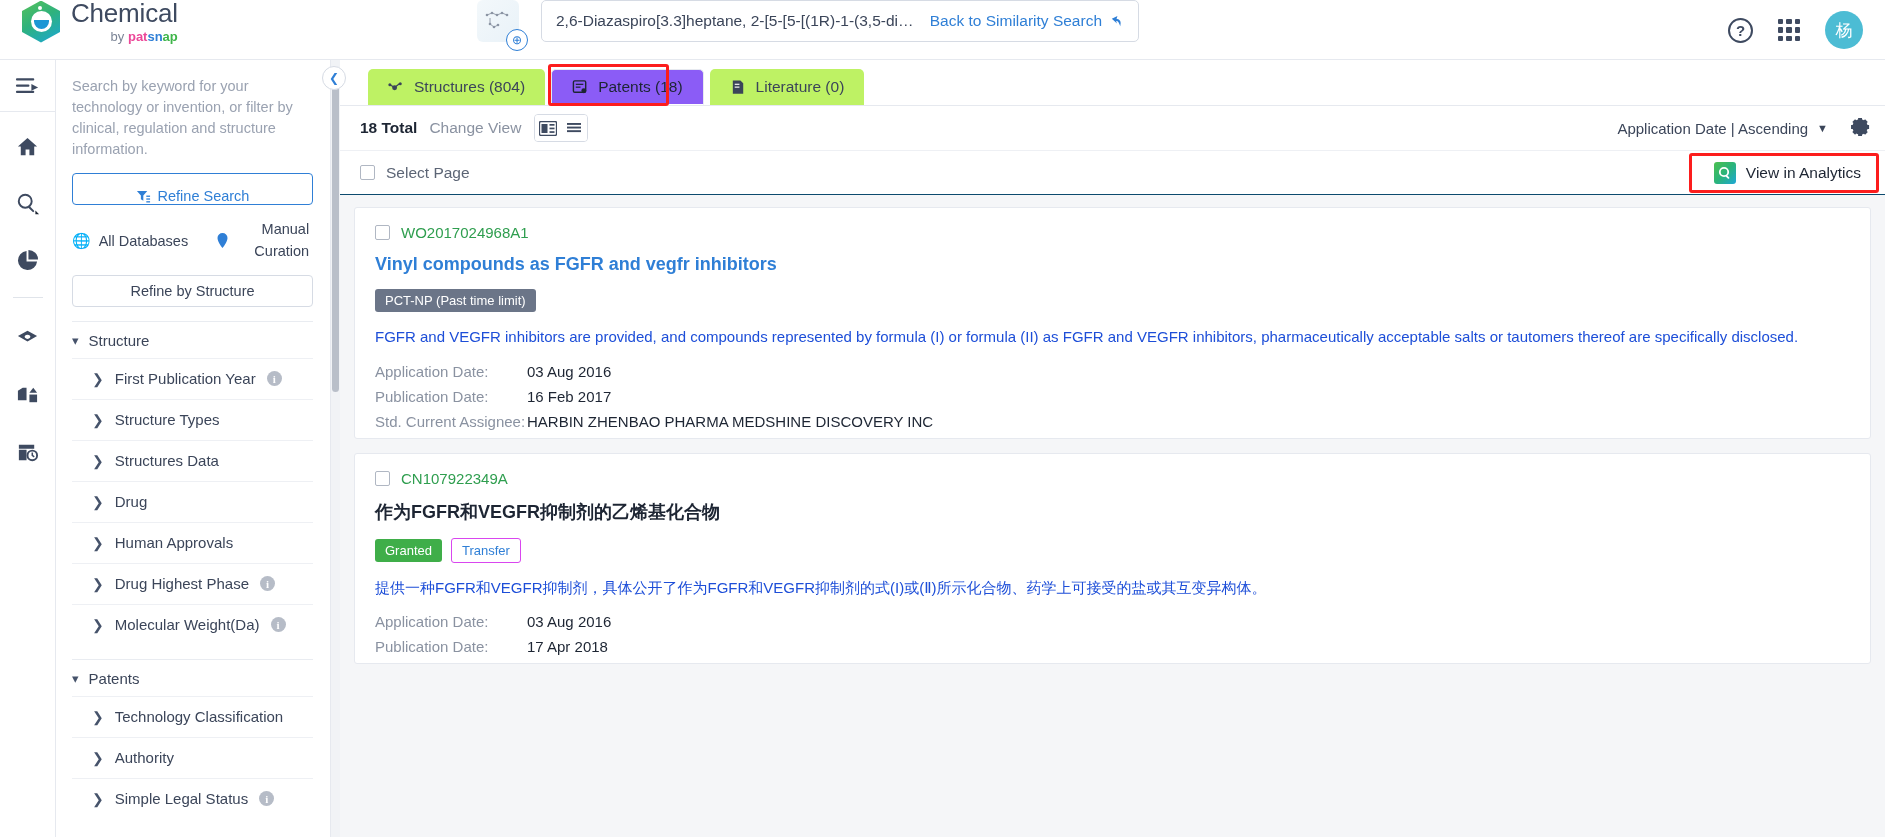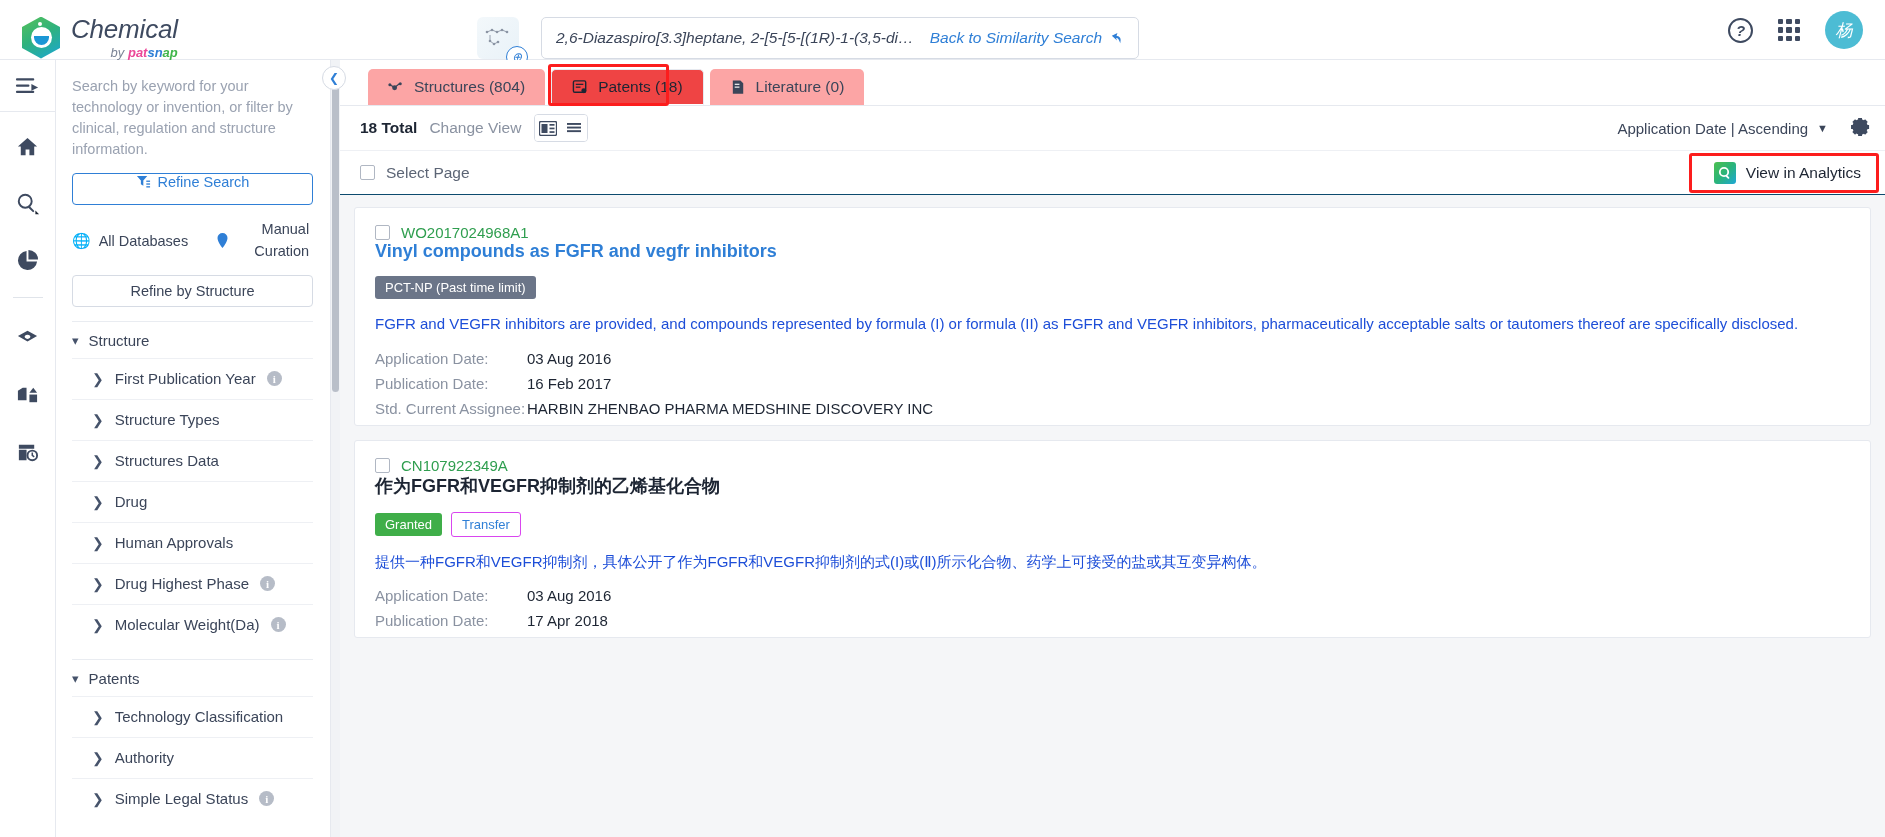--- a/index.html
+++ b/index.html
@@ -10,21 +10,21 @@
     background: #ffffff;
     font-family: "Liberation Sans", sans-serif;
     color: #3b4559;
   }
   .app { position: relative; width: 1885px; height: 837px; background:#fff; }
 
   
   .topbar {
     position: absolute; top: 0; left: 0; width: 1885px; height: 60px;
     background: #ffffff; border-bottom: 1px solid #e6e9ef;
-    display: flex; align-items: flex-end; font-style: italic;
+    display: flex; align-items: flex-start;
   }
   .brand { display: flex; align-items: center; margin-left: 22px; width: 330px; }
   .brand-logo { width: 38px; height: 42px; position: relative; flex: none; }
   .hexlogo {
     width: 38px; height: 42px;
     background: linear-gradient(150deg,#57c15a 0%, #2fb27c 45%, #1aa6d6 100%);
     clip-path: polygon(50% 0%, 100% 25%, 100% 75%, 50% 100%, 0% 75%, 0% 25%);
     display:flex; align-items:center; justify-content:center;
   }
   .hexlogo .inner {
@@ -102,21 +102,21 @@
 
   
   .filters {
     position: absolute; left: 56px; top: 60px; width: 275px; height: 777px;
     background: #fff; border-right: 1px solid #e6e9ef; overflow: hidden;
   }
   .filters-inner { padding: 16px 17px 0 16px; }
   .hint { font-size: 14.5px; color:#9aa2b1; line-height: 1.45; }
   .refine-btn {
     margin-top: 13px; height: 32px; border:1px solid #2f7fd6; border-radius:4px;
-    color:#2f7fd6; font-size:14.5px; display:flex;align-items:flex-start;justify-content:center; gap:7px;
+    color:#2f7fd6; font-size:14.5px; display:flex;align-items:flex-end;justify-content:center; gap:7px;
     cursor:pointer; background:#fff;
   }
   .db-row { margin-top: 14px; display:flex; align-items:center; font-size:14.5px; color:#3b4559; }
   .db-row .globe { color:#2f7fd6; margin-right:8px; font-size: 15px;}
   .db-row .pin { color:#2f7fd6; margin-left: 28px; font-size:15px;}
   .manual-curation { margin-left: 8px; width: 72px; font-size:14.5px; color:#3b4559; text-align:right; line-height:1.5;}
   .refine-struct {
     margin-top: 12px; height: 32px; border:1px solid #d6dbe4; border-radius:4px;
     color:#3b4559; font-size:14.5px; display:flex;align-items:center;justify-content:center;
     cursor:pointer; background:#fff;
@@ -149,24 +149,24 @@
   }
   .splitter-grip {
     position:absolute; left: 332px; top: 72px; width: 7px; height: 320px; background:#b9bfc9; border-radius: 4px;
   }
 
   
   .main { position:absolute; left: 340px; top: 60px; width: 1545px; height: 777px; background:#fff; }
 
   .tabs { height: 46px; display:flex; align-items:flex-end; gap: 6px; padding-left: 28px; border-bottom: 1px solid #e6e9ef; position:relative;}
   .tab {
-    height: 36px; padding: 0 20px; border-radius: 5px 5px 0 0; background:#fca5a5;
+    height: 36px; padding: 0 20px; border-radius: 5px 5px 0 0; background:#bef264;
     display:flex; align-items:center; gap:9px; font-size: 15.5px; color:#3b4559; cursor:pointer;
   }
-  .tab.active { background:#ef4444; color:#1d2533; font-weight:400; border:1px solid #e6e9ef; border-bottom: 1px solid #fff; }
+  .tab.active { background:#8b5cf6; color:#1d2533; font-weight:400; border:1px solid #e6e9ef; border-bottom: 1px solid #fff; }
   .tab svg { flex:none; }
   .hl-red { position:absolute; border: 3px solid #fc1d1d; border-radius: 3px; pointer-events:none; }
   #hl-patents { left: 208px; top: 4px; width: 121px; height: 42px; }
 
   .toolbar { height: 45px; display:flex; align-items:center; padding: 0 14px 0 20px; border-bottom:1px solid #eef0f4;}
   .total { font-size: 15.5px; color:#1d2533; font-weight: 700; }
   .changeview { font-size: 15.5px; color:#8a92a1; margin-left: 12px; cursor:pointer;}
   .viewtoggle { margin-left: 13px; display:flex; border:1px solid #d6dbe4; border-radius:4px; overflow:hidden; }
   .vt { width: 26px; height: 26px; display:flex; align-items:center; justify-content:center; cursor:pointer; background:#fff;}
   .sortsel { margin-left:auto; font-size: 15px; color:#3b4559; display:flex; align-items:center; gap:9px; cursor:pointer;}
@@ -183,21 +183,21 @@
     width: 22px; height: 22px; border-radius: 3px;
     background: linear-gradient(135deg,#4cc04f 0%, #2bb47a 50%, #1ea7d6 100%);
     display:flex; align-items:center; justify-content:center;
   }
   #hl-analytics { right: 6px; top: 2px; width: 190px; height: 40px; }
 
   .results { position:absolute; left:0; top: 135px; width: 1545px; height: 702px; background:#f5f6f8; overflow:hidden; padding: 12px 14px 0 14px;}
   .card { background:#fff; border:1px solid #e6e9ef; border-radius: 3px; padding: 16px 20px 0 20px; margin-bottom: 14px; }
   .pubno-row { display:flex; align-items:center; gap: 11px; }
   .pubno { color:#2f9e4f; font-size: 15px; cursor:pointer; }
-  .ptitle { font-size: 18px; font-weight: 700; color:#2f7fd6; cursor:pointer; }
+  .ptitle { margin-top: 13px; font-size: 18px; font-weight: 700; color:#2f7fd6; cursor:pointer; }
   .ptitle.cn { color:#1d2533; }
   .badges { margin-top: 14px; display:flex; align-items:center; gap: 9px; }
   .badge { font-size: 13px; padding: 4px 10px; border-radius: 3px; }
   .badge.grey { background:#6b7588; color:#fff; }
   .badge.green { background:#3fae49; color:#fff; }
   .badge.outline { background:#fff; color:#2f7fd6; border:1px solid #d946ef; }
   .abstract { margin-top: 14px; font-size: 15px; color:#1d4ed8; line-height: 1.5; }
   .meta { margin-top: 14px; }
   .meta-row { display:flex; font-size: 15px; margin-bottom: 8px; }
   .meta-k { width: 152px; color:#8a92a1; }

